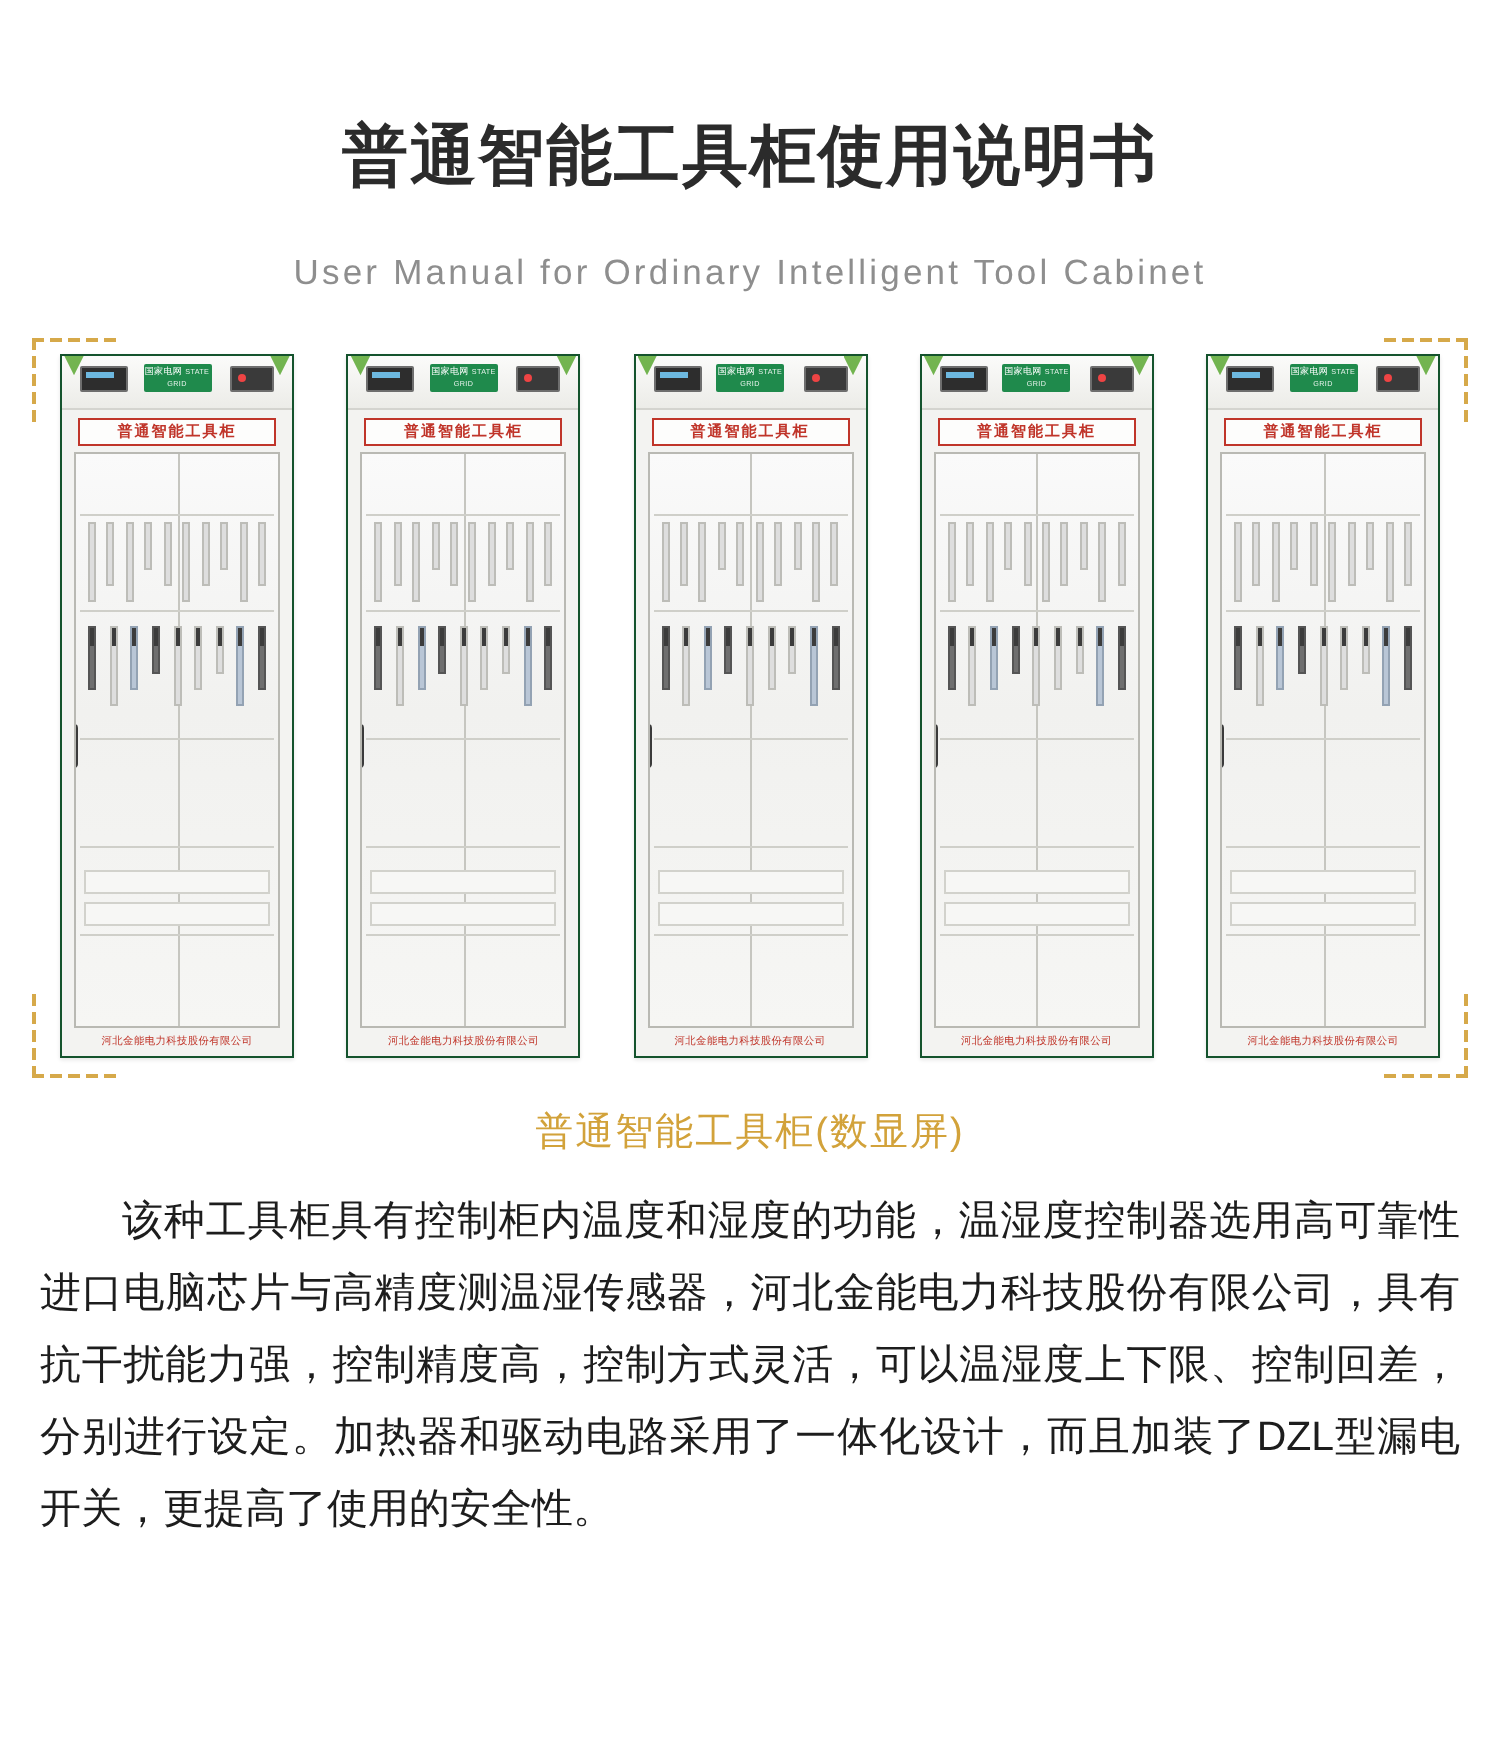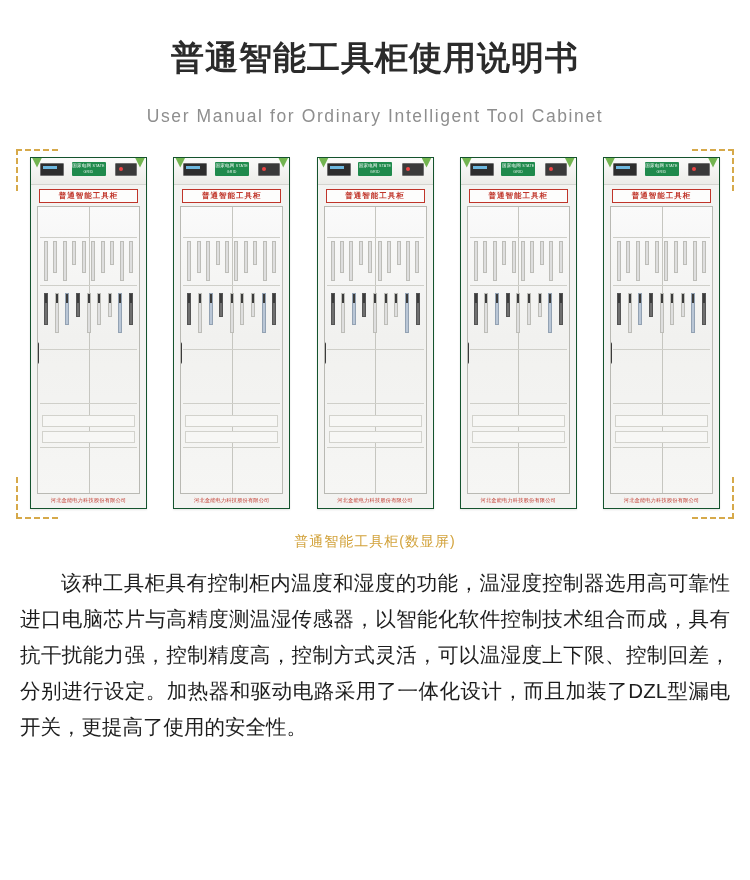--- a/index.html
+++ b/index.html
@@ -15,21 +15,21 @@
   }
   .page {
     position: relative;
     width: 750px;
     height: 880px;
     box-sizing: border-box;
   }
 
   
   .header {
-    padding-top: 38px;
+    padding-top: 58px;
     text-align: center;
   }
   .title-cn {
     font-size: 33px;
     font-weight: bold;
     color: #2b2b2b;
     letter-spacing: 1px;
     line-height: 1.2;
     font-family: "Liberation Sans", "DejaVu Sans", sans-serif;
   }
@@ -263,21 +263,21 @@
     color: #c0352a;
     font-size: 5.2px;
     letter-spacing: .2px;
   }
 
   
   .caption {
     margin-top: 14px;
     text-align: center;
     color: #d2a23a;
-    font-size: 14px;
+    font-size: 19px;
     letter-spacing: 1px;
   }
 
   
   .body-text {
     margin: 14px 20px 0 20px;
     font-size: 20.5px;
     line-height: 36px;
     color: #1d1d1d;
     text-align: justify;
@@ -637,15 +637,15 @@
           <div class="drawer d2"></div>
         </div>
         <div class="cab-footer">河北金能电力科技股份有限公司</div>
       </div>
 
     </div>
   </div>
 
   <div class="caption">普通智能工具柜(数显屏)</div>
 
-  <p class="body-text">该种工具柜具有控制柜内温度和湿度的功能，温湿度控制器选用高可靠性进口电脑芯片与高精度测温湿传感器，以智能化软件控制技术组合而成，具有抗干扰能力强，控制精度高，控制方式灵活，可以温湿度上下限、控制回差，分别进行设定。加热器和驱动电路采用了一体化设计，而且加装了DZL型漏电开关，更提高了使用的安全性。</p>
+  <p class="body-text">该种工具柜具有控制柜内温度和湿度的功能，温湿度控制器选用高可靠性进口电脑芯片与高精度测温湿传感器，河北金能电力科技股份有限公司，具有抗干扰能力强，控制精度高，控制方式灵活，可以温湿度上下限、控制回差，分别进行设定。加热器和驱动电路采用了一体化设计，而且加装了DZL型漏电开关，更提高了使用的安全性。</p>
 
 </div>
 
 </body></html>

